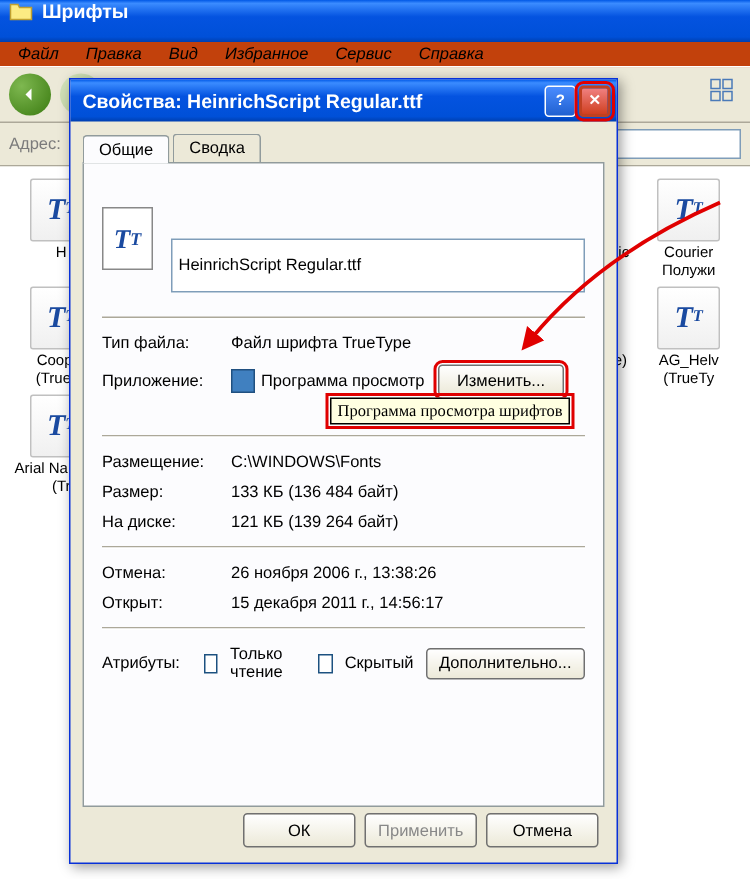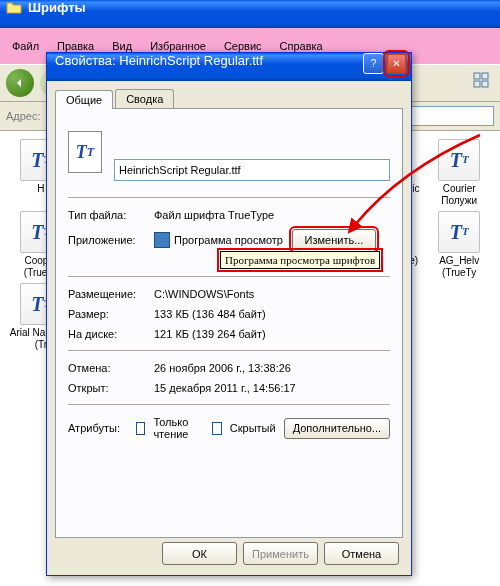--- a/index.html
+++ b/index.html
@@ -2,55 +2,55 @@
 <html><head>
 <meta charset="utf-8">
 <style>
 * { box-sizing: border-box; margin: 0; padding: 0; }
 body { font-family: Tahoma, sans-serif; font-size: 11px; background: #ece9d8; width: 500px; height: 586px; overflow: hidden; position: relative; }
 
 
 .main-window { width: 500px; height: 586px; background: #fff; }
 .main-titlebar { background: linear-gradient(to bottom, #0058e6 0%, #3b8cff 8%, #0453e0 40%, #0050d8 88%, #003fb0 100%); height: 28px; display: flex; align-items: flex-start; padding: 0 6px; color: #fff; font-weight: bold; font-size: 13px; }
 .main-titlebar .folder-icon { width: 16px; height: 16px; margin-right: 6px; }
-.menubar { background: #f9a8d4; padding: 10px 4px; display: flex; gap: 2px; border-bottom: 1px solid #fff; }
+.menubar { background: #c2410c; padding: 0 4px; display: flex; gap: 2px; border-bottom: 1px solid #fff; font-style: italic; }
 .menubar span { padding: 2px 8px; color: #000; }
 .toolbar { background: #ece9d8; padding: 4px 6px; display: flex; align-items: center; gap: 6px; border-bottom: 1px solid #aca899; }
 .nav-btn { width: 28px; height: 28px; border-radius: 50%; display: inline-flex; align-items: center; justify-content: center; }
 .nav-back { background: radial-gradient(circle at 30% 30%, #7eb850, #3a7a10); }
 .nav-fwd { background: radial-gradient(circle at 30% 30%, #c8e8a8, #8fb870); opacity: .5; }
 .addressbar { background: #ece9d8; padding: 4px 6px; display: flex; align-items: center; gap: 6px; border-bottom: 1px solid #aca899; }
 .addr-label { color: #7b7b7b; }
 .addr-input { flex: 1; height: 20px; border: 1px solid #7f9db9; background: #fff; }
 
 .content-area { background: #fff; padding: 8px; position: relative; height: calc(586px - 28px - 22px - 36px - 28px); }
 .font-grid { display: grid; grid-template-columns: repeat(7, 1fr); gap: 4px; }
 .font-item { text-align: center; font-size: 10px; line-height: 1.2; }
 .font-icon { width: 42px; height: 42px; margin: 0 auto 2px; display: flex; align-items: center; justify-content: center; background: linear-gradient(to bottom, #fff 0%, #f0f0f0 100%); border: 1px solid #c0c0c0; border-radius: 2px; }
 .font-icon.tt { font-family: Georgia, serif; font-size: 20px; font-weight: bold; color: #1a4aa0; font-style: italic; }
 .font-icon.o { font-family: Georgia, serif; font-size: 24px; font-weight: bold; color: #0a8040; font-style: italic; }
 
 
 .dialog { position: absolute; left: 46px; top: 52px; width: 366px; height: 524px; background: #ece9d8; border: 1px solid #0831d9; box-shadow: 2px 2px 8px rgba(0,0,0,.4); }
-.dlg-titlebar { background: linear-gradient(to bottom, #0058e6 0%, #3b8cff 8%, #0453e0 40%, #0050d8 88%, #003fb0 100%); height: 28px; display: flex; align-items: flex-start; padding: 0 4px; color: #fff; font-weight: normal; font-size: 13px; }
+.dlg-titlebar { background: linear-gradient(to bottom, #0058e6 0%, #3b8cff 8%, #0453e0 40%, #0050d8 88%, #003fb0 100%); height: 28px; display: flex; align-items: center; padding: 0 4px; color: #fff; font-weight: bold; font-size: 13px; }
 .dlg-titlebar .title { flex: 1; padding-left: 4px; }
 .dlg-btn { width: 21px; height: 21px; border: 1px solid #fff; border-radius: 3px; margin-left: 2px; display: flex; align-items: center; justify-content: center; font-family: Marlett, sans-serif; font-size: 10px; color: #fff; }
 .dlg-help { background: linear-gradient(to bottom, #4a8cff, #2060d0); }
 .dlg-close { background: linear-gradient(to bottom, #f08080, #d04020); border: 2px solid #c04020; }
 .dlg-close-outline { outline: 2px solid #e00000; outline-offset: 1px; }
 
 .dlg-body { padding: 8px; }
 .tabs { display: flex; }
 .tab { padding: 3px 10px; border: 1px solid #919b9c; border-bottom: none; background: #ece9d8; border-radius: 3px 3px 0 0; margin-right: 2px; position: relative; }
 .tab.active { background: #fcfcfe; z-index: 2; top: 1px; }
 .tab-panel { background: #fcfcfe; border: 1px solid #919b9c; padding: 14px 12px; height: 430px; }
 
 .file-row { display: flex; align-items: center; gap: 12px; margin-bottom: 16px; }
 .file-icon { width: 34px; height: 42px; background: #fff; border: 1px solid #888; display: flex; align-items: center; justify-content: center; font-family: Georgia, serif; font-size: 18px; color: #1a4aa0; font-style: italic; font-weight: bold; }
-.filename-input { flex: 1; height: 22px; border: 1px solid #7f9db9; padding: 0 4px; font-size: 11px; margin-top: 36px; }
+.filename-input { flex: 1; height: 36px; border: 1px solid #7f9db9; padding: 0 4px; font-size: 11px; margin-top: 36px; }
 
 .prop-row { display: flex; margin-bottom: 8px; align-items: center; }
 .prop-label { width: 86px; }
 .prop-value { flex: 1; }
 .sep { border: none; border-top: 1px solid #aca899; border-bottom: 1px solid #fff; margin: 10px 0; }
 
 .btn { background: linear-gradient(to bottom, #fff, #ece9d8); border: 1px solid #707070; border-radius: 3px; padding: 2px 8px; font-size: 11px; height: 21px; cursor: pointer; }
 
 .app-icon-small { width: 16px; height: 16px; background: #4080c0; border: 1px solid #205080; display: inline-block; margin-right: 4px; vertical-align: middle; }
 

